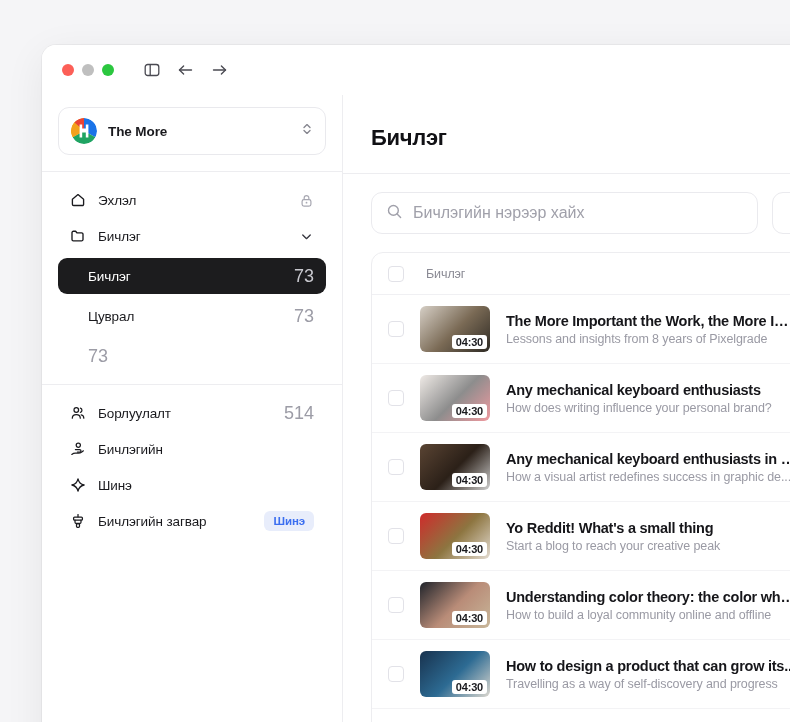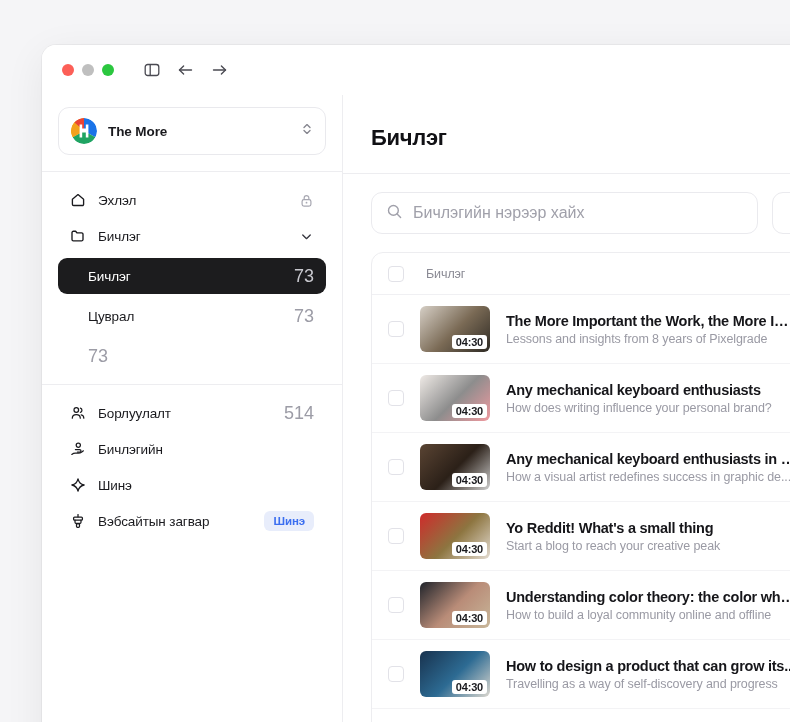--- a/index.html
+++ b/index.html
@@ -332,21 +332,21 @@
 
         <div class="nav-item">
           <span class="ic">
             <svg width="16" height="16" viewBox="0 0 16 16" fill="none" stroke="#1a1a1e" stroke-width="1.25" stroke-linecap="round" stroke-linejoin="round">
               <path d="M8 1.6v2.2"></path>
               <rect x="3.6" y="4" width="8.8" height="3.2" rx="1"></rect>
               <path d="M5 7.2v2.1c0 .7.5 1.2 1.2 1.2h3.6c.7 0 1.2-.5 1.2-1.2V7.2"></path>
               <rect x="6.5" y="10.6" width="3" height="3.7" rx="1"></rect>
             </svg>
           </span>
-          <span class="lbl">Вэбсайтын загвар</span>
+          <span class="lbl">Бичлэгийн загвар</span>
           <span class="badge-new">Шинэ</span>
         </div>
       </div>
     </div>
 
     <div class="main">
 
       <div class="main-header">
         <div class="page-title">Бичлэг</div>
       </div>

